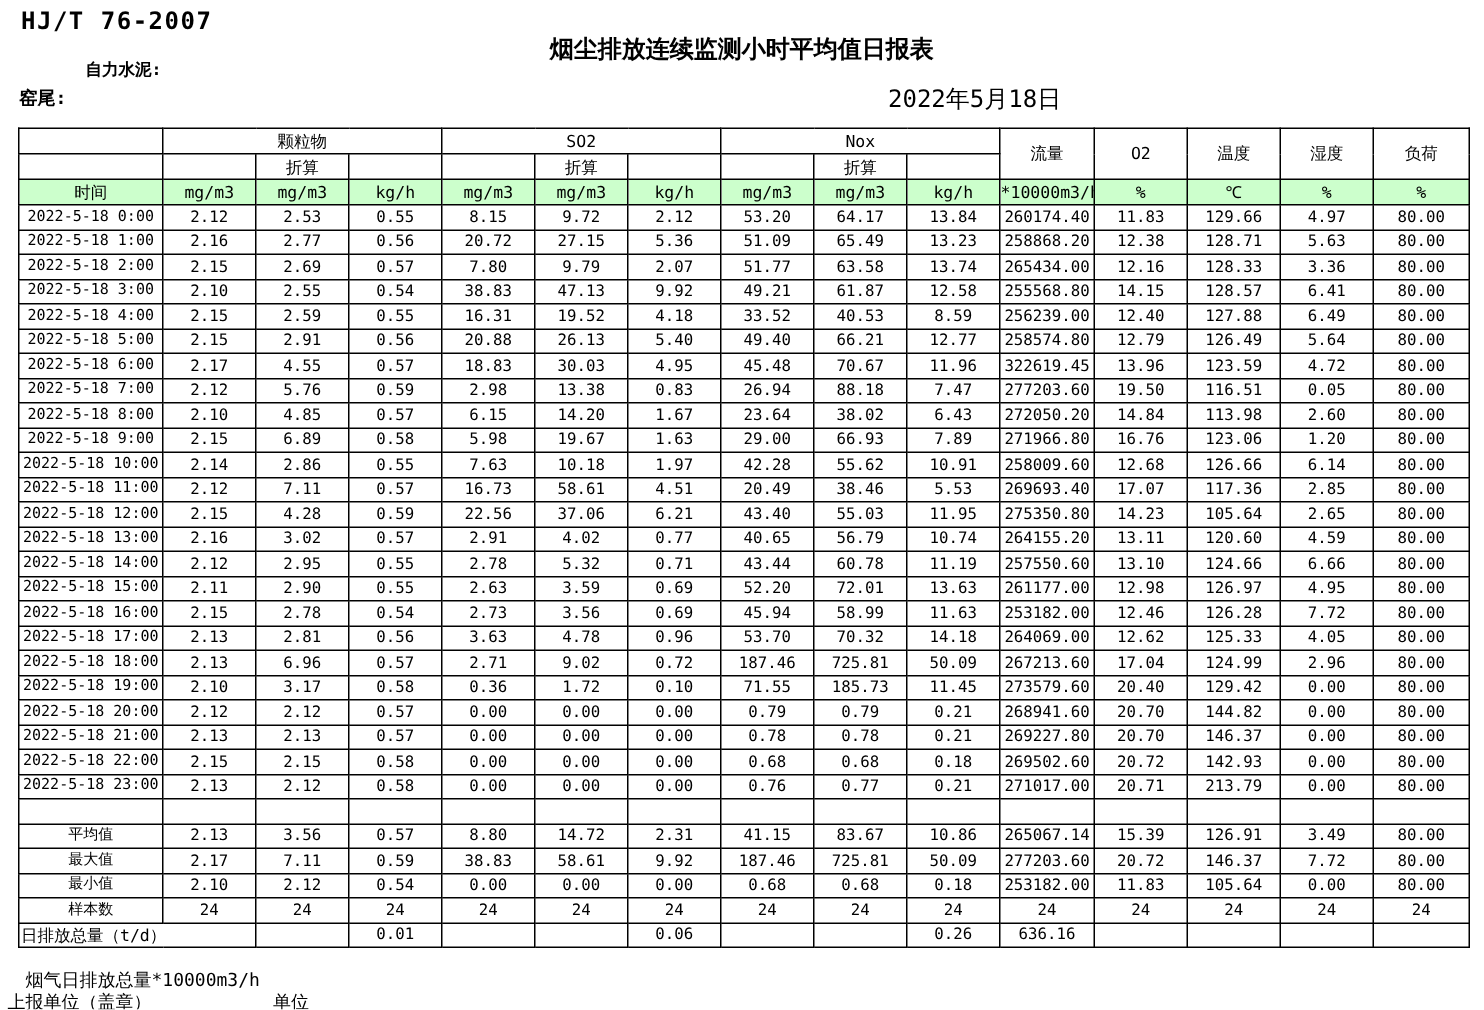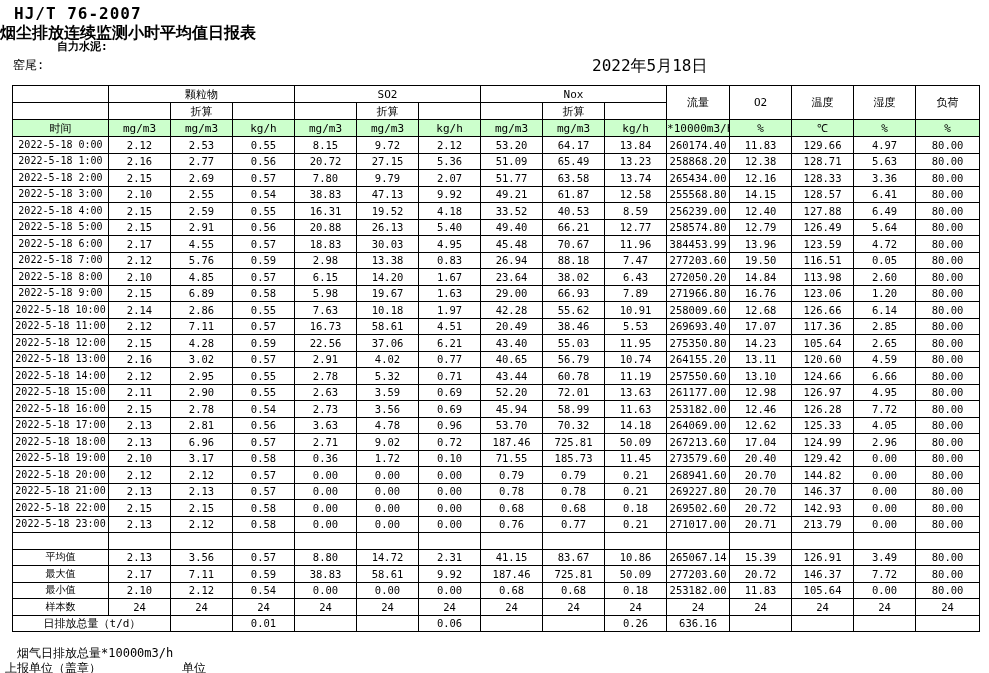--- a/index.html
+++ b/index.html
@@ -2,38 +2,38 @@
 <html><head>
 <meta charset="utf-8">
 <style>
   html,body { margin:0; padding:0; background:#fff; }
   .page {
     position:relative; width:989px; height:673px; background:#ffffff;
     font-family:"DejaVu Sans Mono","Liberation Mono",monospace; color:#000;
     overflow:hidden;
   }
   .std   { position:absolute; left:14px;  top:4px;  font-weight:bold; font-size:16px; letter-spacing:1px; }
-  .title { position:absolute; left:0; width:100%; top:23px; text-align:left; font-weight:bold; font-size:16px; }
+  .title { position:absolute; left:0; width:100%; top:23px; text-align:center; font-weight:bold; font-size:16px; }
   .company { position:absolute; left:13px; top:39px; font-weight:bold; font-size:11px;margin-left:44px; }
-  .kiln    { position:absolute; left:13px; top:57px; font-weight:normal; font-size:12px; }
+  .kiln    { position:absolute; left:13px; top:57px; font-weight:bold; font-size:12px; }
   .date    { position:absolute; left:592px; top:56px; font-size:16px; }
 
   table.report {
     position:absolute; left:12px; top:85px; width:965px;
     border-collapse:collapse; table-layout:fixed; font-size:10.5px;
   }
   table.report td {
     border:1px solid #000; text-align:center; vertical-align:middle;
     padding:0; height:15.5px; line-height:1; overflow:hidden; white-space:nowrap;
   }
   table.report thead td { height:16px; font-size:11px; }
   tr.green td { background:#ccffcc; }
   td.gb { border-left-width:2px; }
   td.tcol { font-size:10px;margin-left:26px; }
-  tfoot td.lbl { text-align:center; font-size:11px; padding-left:1px; }
+  tfoot td.lbl { text-align:left; font-size:11px; padding-left:1px; }
   .c-time{ width:96px; } .c-v{ width:62px; } .c-flow{ width:63px; } .c-last{ width:64px; }
 
   .foot1 { position:absolute; left:5px;   top:645px; font-size:12px;margin-left:12px; }
   .foot2 { position:absolute; left:5px;   top:660px; font-size:12px; }
   .foot3 { position:absolute; left:182px; top:660px; font-size:12px; }
 </style>
 </head>
 <body>
 
 <div class="page">
@@ -211,21 +211,21 @@
     <td class="tcol">2022-5-18 6:00</td>
     <td class="gb">2.17</td>
     <td>4.55</td>
     <td>0.57</td>
     <td class="gb">18.83</td>
     <td>30.03</td>
     <td>4.95</td>
     <td class="gb">45.48</td>
     <td>70.67</td>
     <td>11.96</td>
-    <td class="gb">384453.99</td>
+    <td class="gb">322619.45</td>
     <td>13.96</td>
     <td>123.59</td>
     <td>4.72</td>
     <td>80.00</td>
   </tr>
         <tr>
     <td class="tcol">2022-5-18 7:00</td>
     <td class="gb">2.12</td>
     <td>5.76</td>
     <td>0.59</td>

